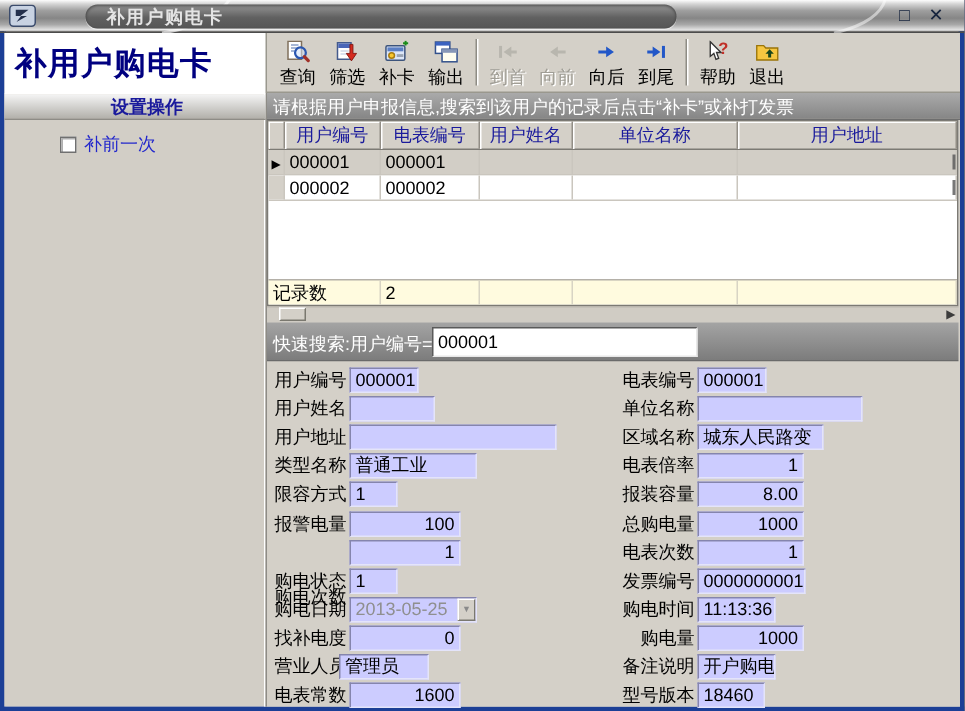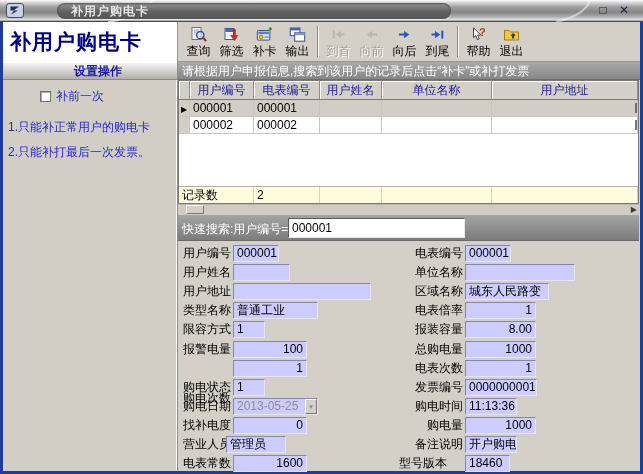--- a/index.html
+++ b/index.html
@@ -237,24 +237,20 @@
       </div>
   </div>
 
   <div class="content">
     <div class="sidebar">
       <div class="sidebar-header">设置操作</div>
       <div class="checkbox-row">
         <span class="checkbox"></span>
         <span class="checkbox-label">补前一次</span>
       </div>
-      <div class="notes">
-          <div class="note">1.只能补正常用户的购电卡</div>
-          <div class="note">2.只能补打最后一次发票。</div>
-        </div>
     </div>
 
     <div class="main">
       <div class="hint-bar">请根据用户申报信息,搜索到该用户的记录后点击“补卡”或补打发票</div>
       <div class="grid">
           <div class="g-row g-header">
             <div class="g-cell g-gutter" style="width: 11px; flex: 0 0 auto;"></div>
             <div class="g-cell" style="width: 64px; flex: 0 0 auto;">用户编号</div>
             <div class="g-cell" style="width: 66px; flex: 0 0 auto;">电表编号</div>
             <div class="g-cell" style="width: 62px; flex: 0 0 auto;">用户姓名</div>
@@ -383,19 +379,19 @@
           </div>
           <div class="frow" style="top: 176px; left: 0px;">
             <div class="flbl" style="left: 230px; width: 55px;">购电量</div>
             <div class="fld num" style="left: 287px; width: 71px;">1000</div>
           </div>
           <div class="frow" style="top: 195px; left: 0px;">
             <div class="flbl" style="left: 230px; width: 55px;">备注说明</div>
             <div class="fld" style="left: 287px; width: 52px;">开户购电</div>
           </div>
           <div class="frow" style="top: 214px; left: 0px;">
-            <div class="flbl" style="left: 214px; width: 55px;">型号版本</div>
+            <div class="flbl" style="left: 230px; width: 55px;">型号版本</div>
             <div class="fld" style="left: 287px; width: 45px;">18460</div>
           </div>
         </div>
     </div>
   </div>
 </div>
 
 </body></html>

